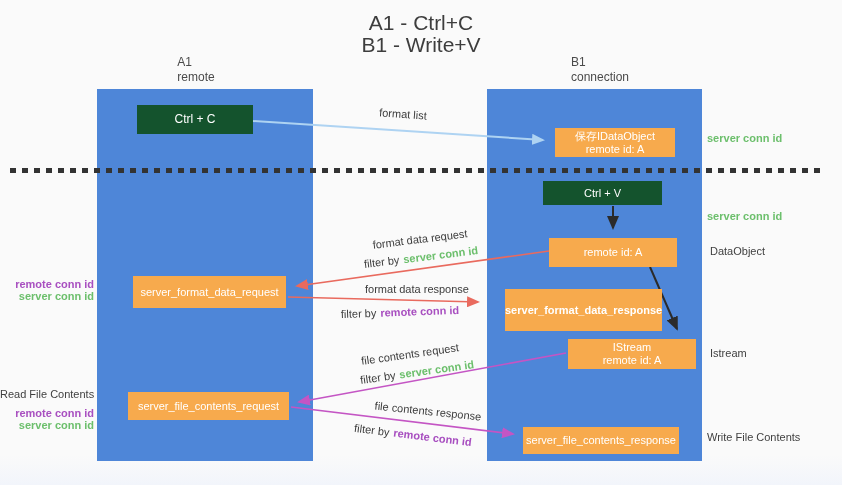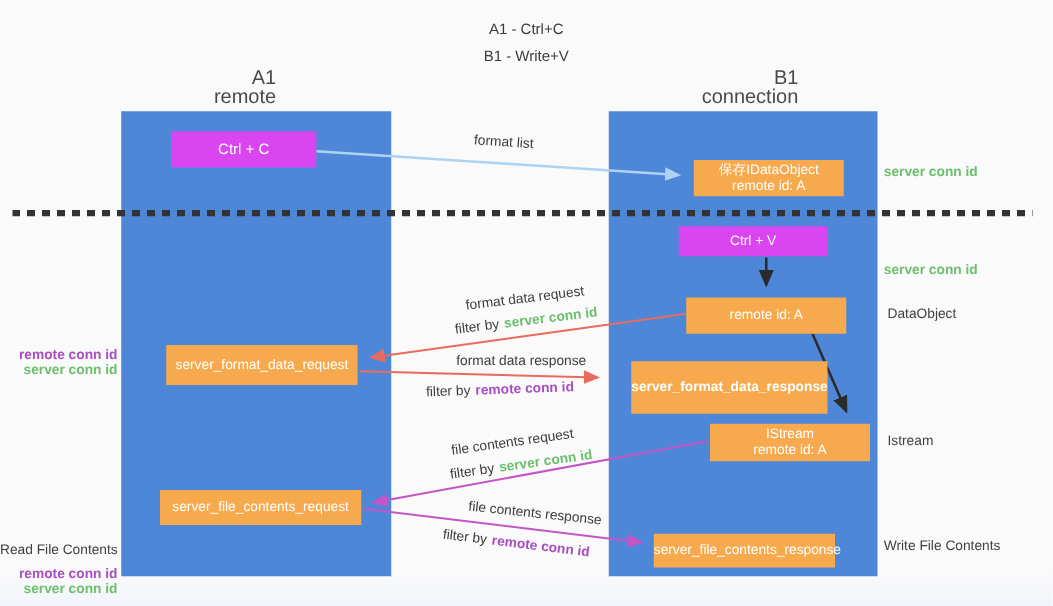--- a/index.html
+++ b/index.html
@@ -9,42 +9,42 @@
     background: linear-gradient(#fafafa 0 455px, #f2f5fb 485px);
     position: relative;
     width: 842px; height: 485px;
     overflow: hidden;
     color: #3d3d3d;
   }
   .abs { position: absolute; }
   .title {
     left: 0; right: 0; top: 12px;
     text-align: center;
-    font-size: 12px; line-height: 22px; color: #3d3d3d;
+    font-size: 21px; line-height: 22px; color: #3d3d3d;
   }
   .lane-header {
-    text-align: right; font-size: 16px; line-height: 15px; color: #4a4a4a;
+    text-align: left; font-size: 12px; line-height: 15px; color: #4a4a4a;
     transform: translateX(-50%);
     white-space: nowrap;
   }
   .lane {
     background: #4e86d8;
     top: 89px; height: 372px;
   }
   .divider {
     left: 10px; top: 168px; width: 816px; height: 5px;
     background: repeating-linear-gradient(90deg, #333 0 6px, transparent 6px 12px);
   }
   .box {
     color: #fff; text-align: center;
     display: flex; flex-direction: column; justify-content: center;
     font-size: 11px; line-height: 13px;
     white-space: nowrap;
   }
-  .box.green { background: #d946ef; }
+  .box.green { background: #14532d; }
   .box.orange { background: #f7aa4d; }
   .box.single { font-size: 11px; }
   svg.arrows { left: 0; top: 0; pointer-events: none; }
   .arrow-label {
     white-space: nowrap; font-size: 11px; color: #3c3c3c;
     transform: translate(-50%, -50%);
   }
   .side-label { white-space: nowrap; font-size: 11px; }
   .right-col { text-align: left; }
   .left-col { left: 0; width: 94px; text-align: right; }
@@ -118,21 +118,21 @@
 <div class="abs box orange single" style="left:505px; top:289px; width:157px; height:42px;font-weight:bold;">
   <div>server_format_data_response</div>
 </div>
 <div class="abs box orange" style="left:568px; top:339px; width:128px; height:30px;">
   <div>IStream</div>
   <div>remote id: A</div>
 </div>
 <div class="abs box orange single" style="left:128px; top:392px; width:161px; height:28px;">
   <div>server_file_contents_request</div>
 </div>
-<div class="abs box orange single" style="left:523px; top:427px; width:145px; height:27px;">
+<div class="abs box orange single" style="left:523px; top:427px; width:156px; height:27px;">
   <div>server_file_contents_response</div>
 </div>
 
 <div class="abs arrow-label" style="left:403px; top:114px; transform:translate(-50%,-50%) rotate(4deg);">format list</div>
 
 <div class="abs arrow-label" style="left:420px; top:239px; transform:translate(-50%,-50%) rotate(-7deg);">format data request</div>
 <div class="abs arrow-label" style="left:421px; top:257px; transform:translate(-50%,-50%) rotate(-7deg);">
   <span class="filter-prefix">filter by</span><span class="green-text">server conn id</span>
 </div>
 
@@ -155,16 +155,16 @@
 <div class="abs side-label green-text right-col" style="left:707px; top:210px;">server conn id</div>
 <div class="abs side-label dark-text right-col" style="left:710px; top:245px;">DataObject</div>
 <div class="abs side-label dark-text right-col" style="left:710px; top:347px;">Istream</div>
 <div class="abs side-label dark-text right-col" style="left:707px; top:431px;">Write File Contents</div>
 
 <div class="abs side-label left-col" style="top:278px;">
   <div class="purple-text">remote conn id</div>
   <div class="green-text">server conn id</div>
 </div>
 <div class="abs side-label left-col" style="top:388px;">
-  <div class="dark-text" style="margin-bottom:7px;margin-top:46px;">Read File Contents</div>
+  <div class="dark-text" style="margin-bottom:7px;">Read File Contents</div>
   <div class="purple-text">remote conn id</div>
   <div class="green-text">server conn id</div>
 </div>
 
 </body></html>

